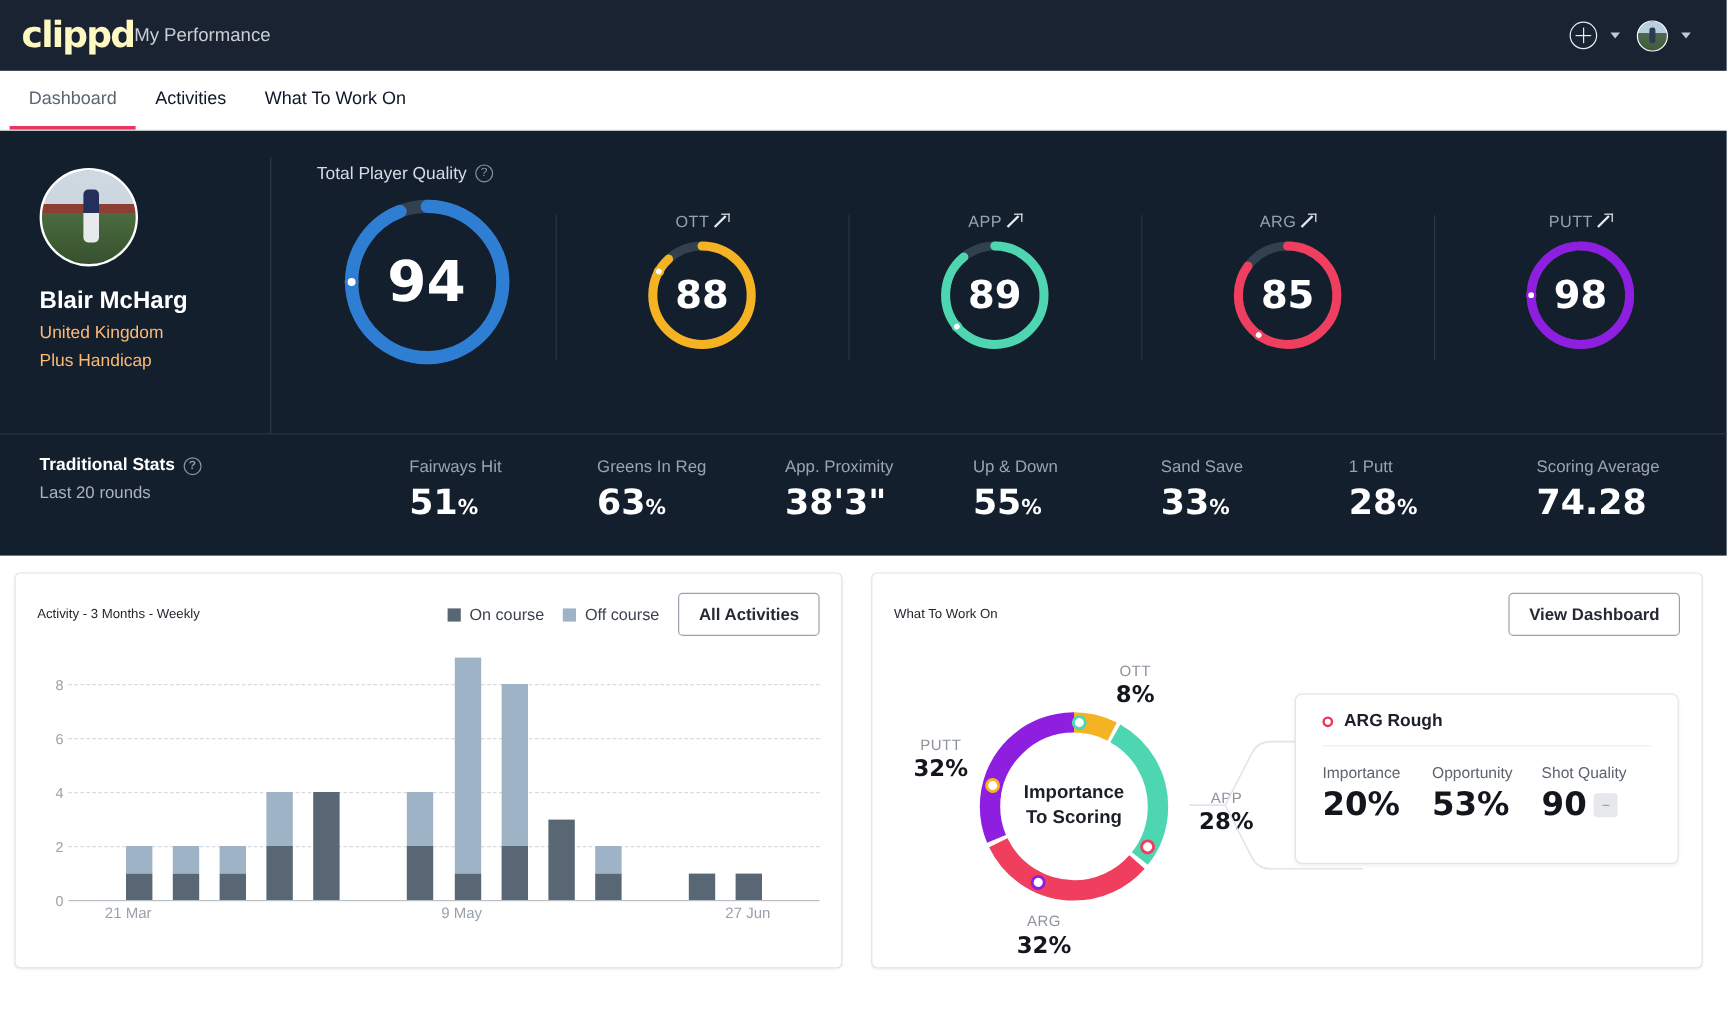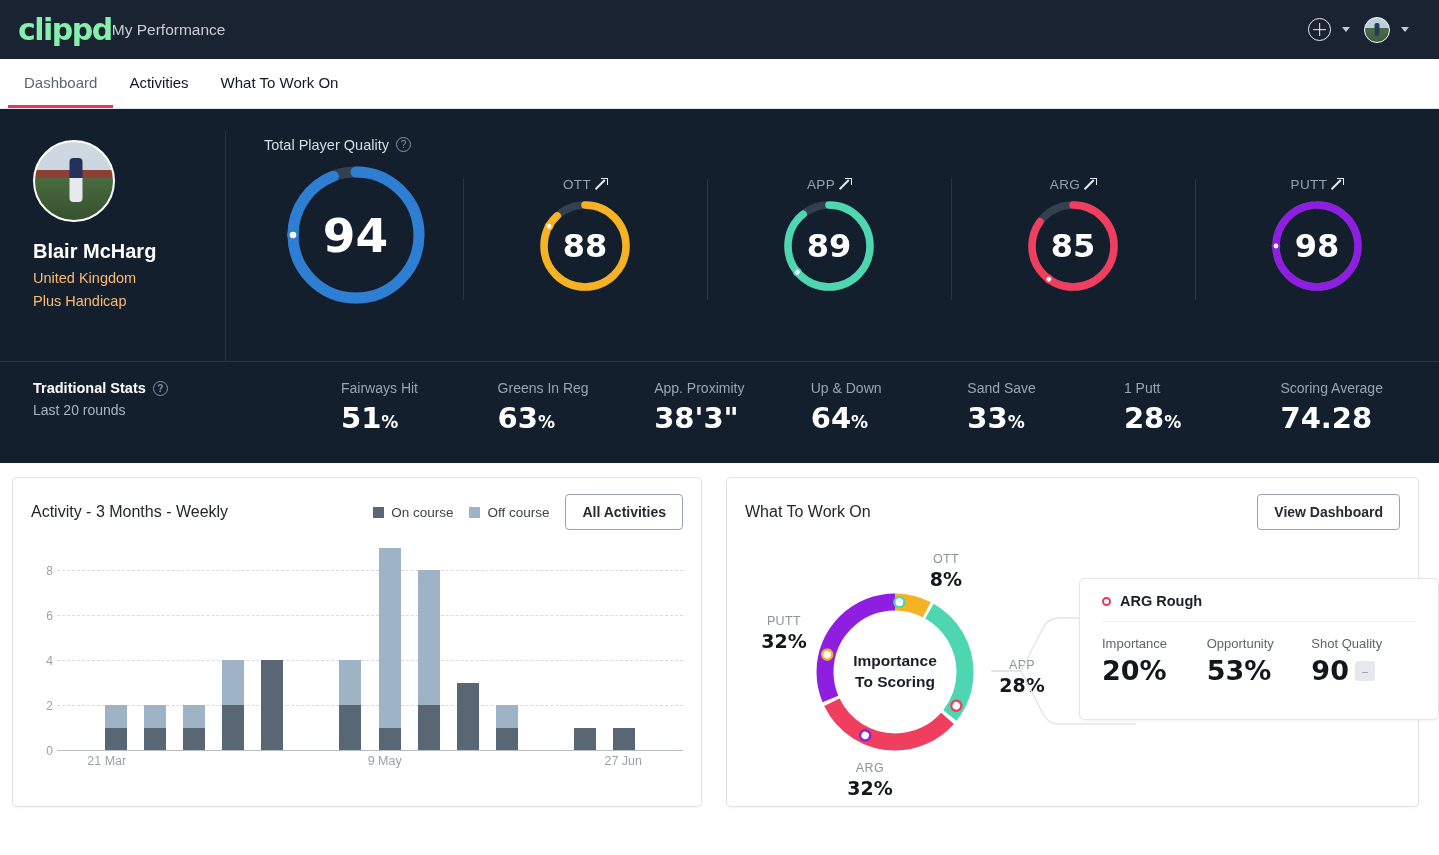--- a/index.html
+++ b/index.html
@@ -11,21 +11,21 @@
   }
 
   
   .topbar {
     height: 59px; background: #1a2332;
     display: flex; align-items: center;
     padding: 0 20px 0 12px;
     position: relative;
   }
   .logo {
-    font-size: 30px; font-weight: bold; color: #86efac;
+    font-size: 30px; font-weight: bold; color: #fef9c3;
     letter-spacing: -1.5px; font-family: "DejaVu Sans", sans-serif;
     line-height: 1; padding-left: 6px;
   }
   .nav-title {
     color: #c9ced6; font-size: 15.5px; 
   }
   .topbar-right {
     margin-left: auto; display: flex; align-items: center; gap: 4px;
   }
   .plus-icon {
@@ -145,21 +145,21 @@
 
   
   .bottom { display: flex; gap: 24px; padding: 14px 18px 0 12px; }
   .card {
     background: #ffffff; border: 1px solid #dfe3e8; border-radius: 5px;
     box-shadow: 0 1px 2px rgba(0,0,0,.05);
   }
   .card-head {
     display: flex; align-items: center; padding: 16px 18px 10px 18px;
   }
-  .card-title { font-size: 16px; color: #22272e; }
+  .card-title { font-size: 11px; color: #22272e; }
   .legend { display: flex; align-items: center; gap: 16px; margin-left: auto; margin-right: 16px; }
   .legend-item { display: flex; align-items: center; gap: 7px; font-size: 13.5px; color: #3c434d; }
   .sw { width: 11px; height: 11px; }
   .btn-outline {
     border: 1px solid #9aa2ad; border-radius: 4px; background: #fff;
     padding: 9px 16px; font-size: 14px; color: #262b33; font-weight: bold;
     cursor: pointer; white-space: nowrap;
   }
 
   
@@ -194,21 +194,21 @@
     position: absolute; left: 32px; top: 30px; width: 168px; height: 168px;
     display: flex; flex-direction: column; align-items: center; justify-content: center;
     font-size: 15.5px; font-weight: bold; color: #1b2028; line-height: 1.35;
   }
   .seg-label { position: absolute; text-align: center; }
   .seg-label .k { font-size: 12.5px; color: #8c939d; letter-spacing: .4px; }
   .seg-label .v { font-size: 19px; font-weight: bold; color: #13171d; margin-top: 2px; font-family: "DejaVu Sans", sans-serif; }
   .connector { position: absolute; left: 212px; top: 48px; }
 
   .detail-card {
-    position: absolute; left: 352px; top: 38px; width: 360px; height: 142px;
+    position: absolute; left: 352px; top: 38px; width: 320px; height: 142px;
     border: 1px solid #e2e5e9; border-radius: 6px; background: #fff;
     box-shadow: 0 1px 3px rgba(0,0,0,.06); padding: 14px 22px;
   }
   .dc-head { display: flex; align-items: center; gap: 9px; padding-bottom: 12px; border-bottom: 1px solid #eceef1; }
   .dc-dot { width: 9px; height: 9px; border-radius: 50%; border: 2px solid #e8365d; }
   .dc-title { font-size: 14.5px; font-weight: bold; color: #1b2028; }
   .dc-cols { display: flex; margin-top: 14px; }
   .dc-col { flex: 1; }
   .dc-k { font-size: 13px; color: #5d646e; }
   .dc-v {
@@ -350,21 +350,21 @@
     <div class="ts-item">
       <div class="ts-label">Greens In Reg</div>
       <div class="ts-val"><span>63</span><span class="u">%</span></div>
     </div>
     <div class="ts-item">
       <div class="ts-label">App. Proximity</div>
       <div class="ts-val"><span>38'3"</span><span class="u"></span></div>
     </div>
     <div class="ts-item">
       <div class="ts-label">Up &amp; Down</div>
-      <div class="ts-val"><span>64</span><span class="u">%</span></div>
+      <div class="ts-val"><span>55</span><span class="u">%</span></div>
     </div>
     <div class="ts-item">
       <div class="ts-label">Sand Save</div>
       <div class="ts-val"><span>33</span><span class="u">%</span></div>
     </div>
     <div class="ts-item">
       <div class="ts-label">1 Putt</div>
       <div class="ts-val"><span>28</span><span class="u">%</span></div>
     </div>
     <div class="ts-item">

